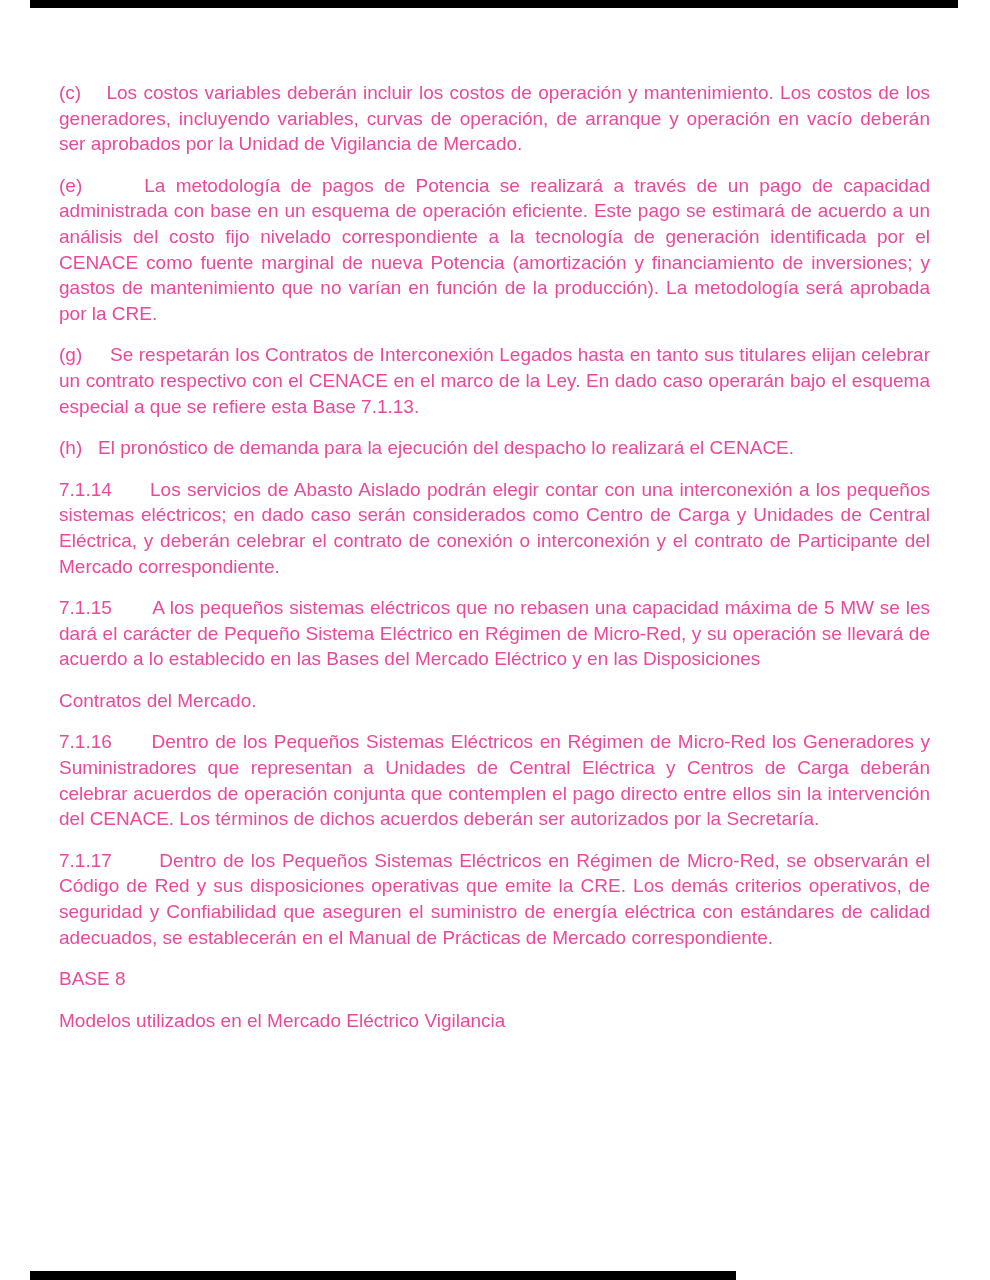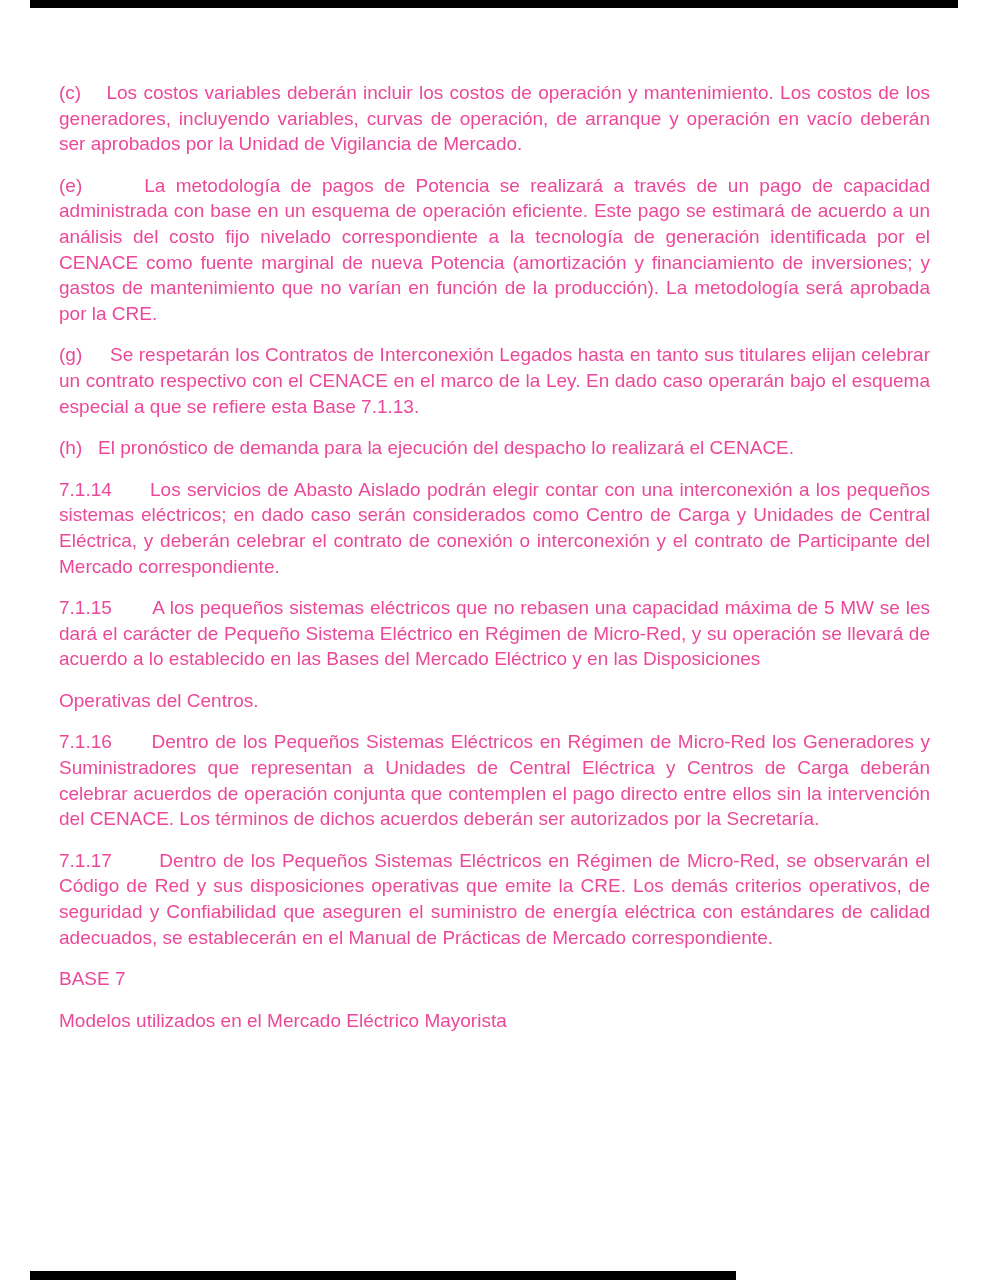--- a/index.html
+++ b/index.html
@@ -53,20 +53,20 @@
 
 <div class="scan-bar scan-bar-top"></div>
 
 <div class="doc-content">
   <p>(c)&nbsp;&nbsp;&nbsp;&nbsp;Los costos variables deberán incluir los costos de operación y mantenimiento. Los costos de los generadores, incluyendo variables, curvas de operación, de arranque y operación en vacío deberán ser aprobados por la Unidad de Vigilancia de Mercado.</p>
   <p>(e)&nbsp;&nbsp;&nbsp;&nbsp;&nbsp;&nbsp;La metodología de pagos de Potencia se realizará a través de un pago de capacidad administrada con base en un esquema de operación eficiente. Este pago se estimará de acuerdo a un análisis del costo fijo nivelado correspondiente a la tecnología de generación identificada por el CENACE como fuente marginal de nueva Potencia (amortización y financiamiento de inversiones; y gastos de mantenimiento que no varían en función de la producción). La metodología será aprobada por la CRE.</p>
   <p>(g)&nbsp;&nbsp;&nbsp;&nbsp;&nbsp;Se respetarán los Contratos de Interconexión Legados hasta en tanto sus titulares elijan celebrar un contrato respectivo con el CENACE en el marco de la Ley. En dado caso operarán bajo el esquema especial a que se refiere esta Base 7.1.13.</p>
   <p>(h)&nbsp;&nbsp;&nbsp;El pronóstico de demanda para la ejecución del despacho lo realizará el CENACE.</p>
   <p>7.1.14&nbsp;&nbsp;&nbsp;&nbsp;&nbsp;&nbsp;Los servicios de Abasto Aislado podrán elegir contar con una interconexión a los pequeños sistemas eléctricos; en dado caso serán considerados como Centro de Carga y Unidades de Central Eléctrica, y deberán celebrar el contrato de conexión o interconexión y el contrato de Participante del Mercado correspondiente.</p>
   <p>7.1.15&nbsp;&nbsp;&nbsp;&nbsp;&nbsp;&nbsp;&nbsp;A los pequeños sistemas eléctricos que no rebasen una capacidad máxima de 5 MW se les dará el carácter de Pequeño Sistema Eléctrico en Régimen de Micro-Red, y su operación se llevará de acuerdo a lo establecido en las Bases del Mercado Eléctrico y en las Disposiciones</p>
-  <p class="no-justify">Operativas del Centros.</p>
+  <p class="no-justify">Contratos del Mercado.</p>
   <p>7.1.16&nbsp;&nbsp;&nbsp;&nbsp;&nbsp;&nbsp;Dentro de los Pequeños Sistemas Eléctricos en Régimen de Micro-Red los Generadores y Suministradores que representan a Unidades de Central Eléctrica y Centros de Carga deberán celebrar acuerdos de operación conjunta que contemplen el pago directo entre ellos sin la intervención del CENACE. Los términos de dichos acuerdos deberán ser autorizados por la Secretaría.</p>
   <p>7.1.17&nbsp;&nbsp;&nbsp;&nbsp;&nbsp;&nbsp;&nbsp;Dentro de los Pequeños Sistemas Eléctricos en Régimen de Micro-Red, se observarán el Código de Red y sus disposiciones operativas que emite la CRE. Los demás criterios operativos, de seguridad y Confiabilidad que aseguren el suministro de energía eléctrica con estándares de calidad adecuados, se establecerán en el Manual de Prácticas de Mercado correspondiente.</p>
-  <p class="no-justify">BASE 7</p>
-  <p class="no-justify">Modelos utilizados en el Mercado Eléctrico Mayorista</p>
+  <p class="no-justify">BASE 8</p>
+  <p class="no-justify">Modelos utilizados en el Mercado Eléctrico Vigilancia</p>
 </div>
 
 <div class="scan-bar scan-bar-bottom"></div>
 
 </body></html>

